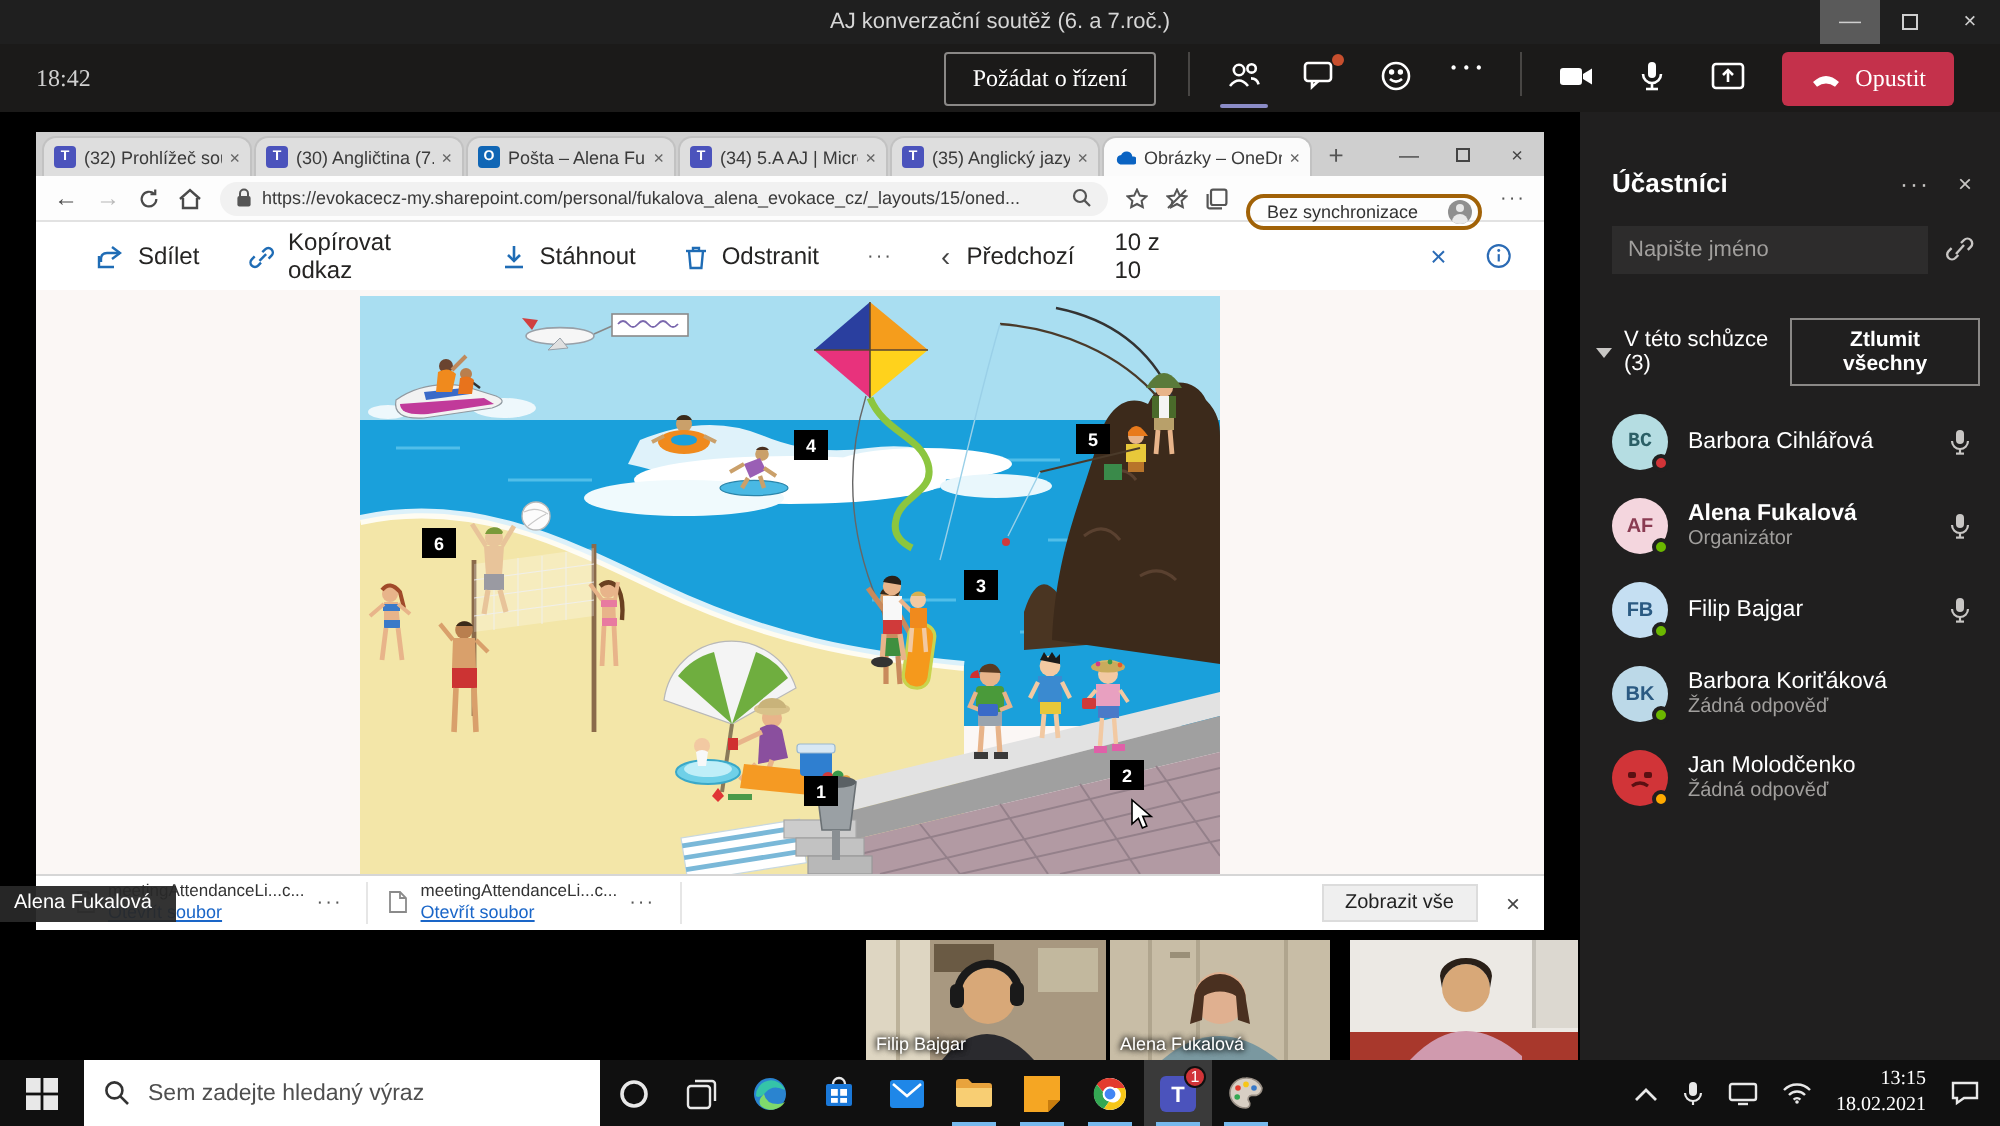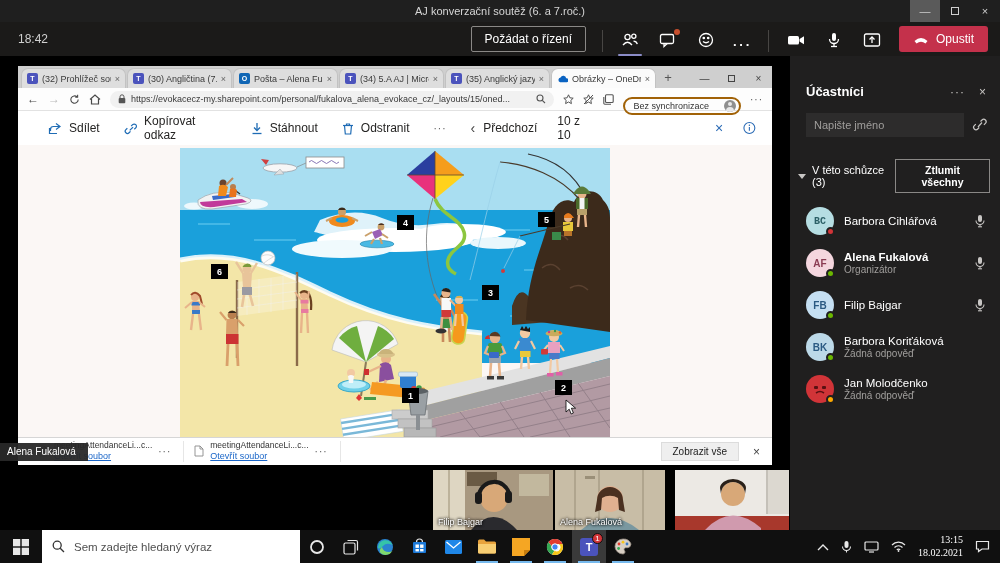--- a/index.html
+++ b/index.html
@@ -9,23 +9,23 @@
 
   
   .titlebar { position:absolute; top:0; left:0; right:0; height:22px; background:#1f1f1f; display:flex; align-items:center; justify-content:center; }
   .titlebar-title { color:#d6d6d6; font-size:11px; }
   .win-controls { position:absolute; right:0; top:0; height:22px; display:flex; }
   .win-btn { width:30px; height:22px; display:flex; align-items:center; justify-content:center; color:#cfcfcf; font-size:11px; }
   .win-btn.min { background:#5a5a5a; }
   .win-btn .maxbox { width:8px; height:8px; border:1px solid #cfcfcf; display:block; }
 
   
-  .controlbar { position:absolute; top:22px; left:0; right:0; height:34px; background:#1b1a19; display:flex; align-items:center; }
+  .controlbar { position:absolute; top:22px; left:0; right:0; height:34px; background:#1b1a19; display:flex; align-items:center;font-family:Liberation Serif, serif; }
   .timer { margin-left:18px; font-size:12px; color:#d0d0d0; }
-  .ctrl-right { margin-left:auto; display:flex; align-items:flex-end; gap:16px; margin-right:12px; }
+  .ctrl-right { margin-left:auto; display:flex; align-items:flex-start; gap:16px; margin-right:23px; }
   .req-btn { border:1px solid #8a8886; background:transparent; color:#fff; font-size:12px; padding:5px 13px; border-radius:2px; cursor:default; font-family:inherit; }
   .cicon { position:relative; width:22px; height:24px; display:flex; align-items:center; justify-content:center; }
   .cicon.people::after { content:""; position:absolute; left:-1px; right:-1px; bottom:-4px; height:2px; background:#8b8cc7; border-radius:1px; }
   .chat-dot { position:absolute; top:1px; right:-1px; width:6px; height:6px; border-radius:50%; background:#c74f2e; }
   .more-dots { color:#fff; font-size:13px; letter-spacing:2px; font-weight:bold; }
   .vdivider { width:1px; height:22px; background:#484644; }
   .leave-btn { background:#c4314b; color:#fff; font-size:12px; padding:6px 14px; border-radius:3px; display:flex; align-items:center; gap:7px; border:none; font-family:inherit; }
 
   
   .stage { position:absolute; top:56px; left:0; width:1000px; height:474px; background:#000; }

